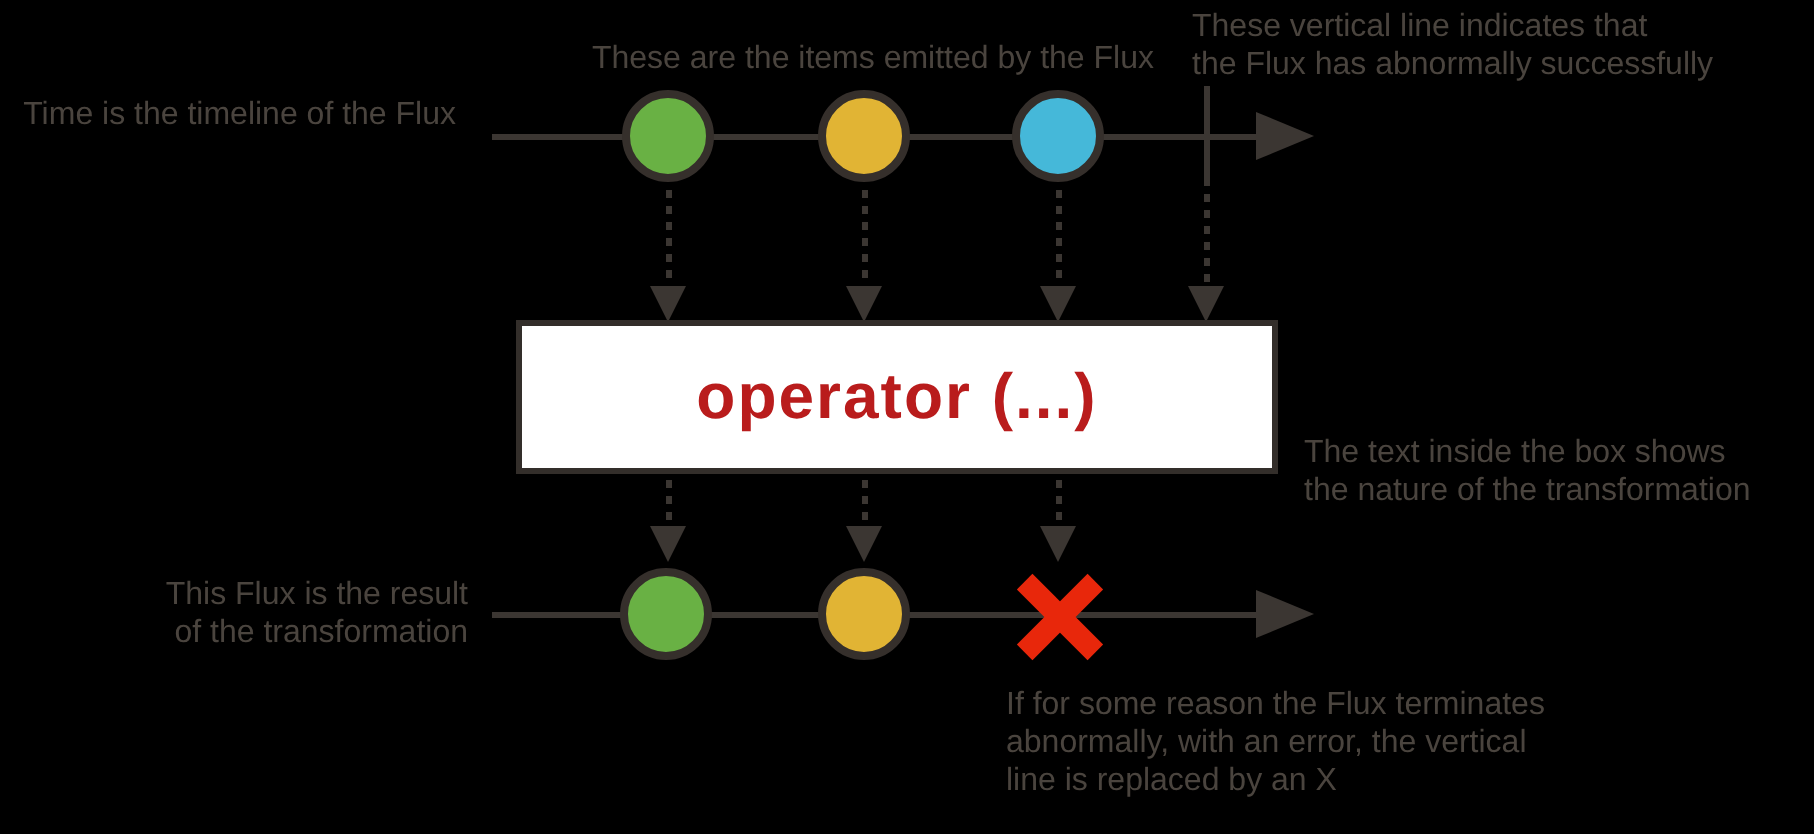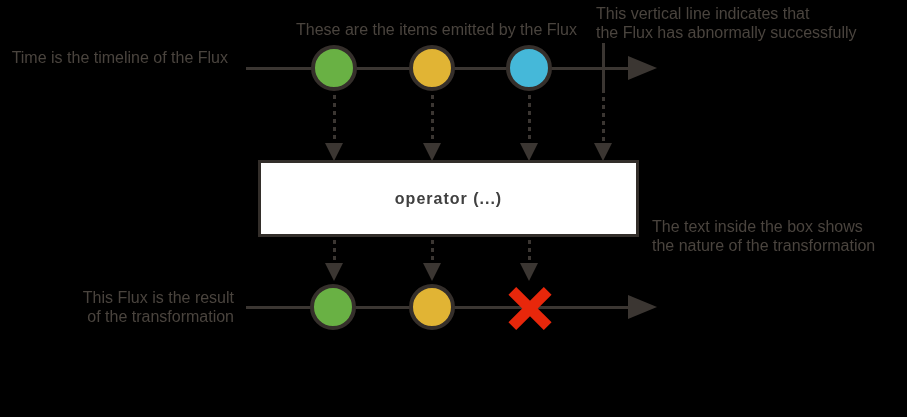--- a/index.html
+++ b/index.html
@@ -30,56 +30,61 @@
   }
   .marble{
     position:absolute;width:46px;height:46px;border-radius:50%;
     border:4px solid #352f2b;box-sizing:border-box;
   }
   .op-box{
     position:absolute;left:258px;top:160px;width:381px;height:77px;
     background:#ffffff;border:3px solid #332e2a;box-sizing:border-box;
     display:flex;align-items:center;justify-content:center;
   }
-  .op-label{font-size:16px;font-weight:bold;color:#404040;letter-spacing:1px;}
+  .op-label{font-size:32px;font-weight:bold;color:#b91c1c;letter-spacing:1px;}
   .xbar{
     position:absolute;left:505px;top:303px;width:50px;height:11px;
   }
   .xbar.a{transform:rotate(45deg);}
   .xbar.b{transform:rotate(-45deg);}
 </style>
 </head>
 <body>
 
 <div class="canvas">
 
   <div class="note center" style="left:6px;top:48px;width:222px;">
     <div>Time is the timeline of the Flux</div>
   </div>
 
   <div class="note center" style="left:277px;top:20px;width:300px;">
     <div>These are the items emitted by the Flux</div>
   </div>
 
   <div class="note" style="left:596px;top:4px;">
-    <div>This vertical line indicates that</div>
+    <div>These vertical line indicates that</div>
     <div>the Flux has abnormally successfully</div>
   </div>
 
 
   <div class="note" style="left:652px;top:217px;">
     <div>The text inside the box shows</div>
     <div>the nature of the transformation</div>
   </div>
 
   <div class="note center" style="left:54px;top:288px;width:180px;">
     <div>This Flux is the result</div>
     <div>of the transformation</div>
   </div>
 
+  <div class="note" style="left:503px;top:343px;">
+    <div>If for some reason the Flux terminates</div>
+    <div>abnormally, with an error, the vertical</div>
+    <div>line is replaced by an X</div>
+  </div>
 
   <div class="hline" style="left:246px;top:67px;width:382px;"></div>
   <div class="arrow-right" style="left:628px;top:56px;"></div>
   <div class="vline" style="left:602px;top:43px;height:50px;"></div>
 
   <div class="marble" style="left: 311px; top: 45px; background-color: rgb(105, 177, 68);"></div>
   <div class="marble" style="left: 409px; top: 45px; background-color: rgb(225, 180, 52);"></div>
   <div class="marble" style="left: 506px; top: 45px; background-color: rgb(69, 184, 217);"></div>
 
   <div class="dotline" style="left:333px;top:95px;height:48px;"></div>

